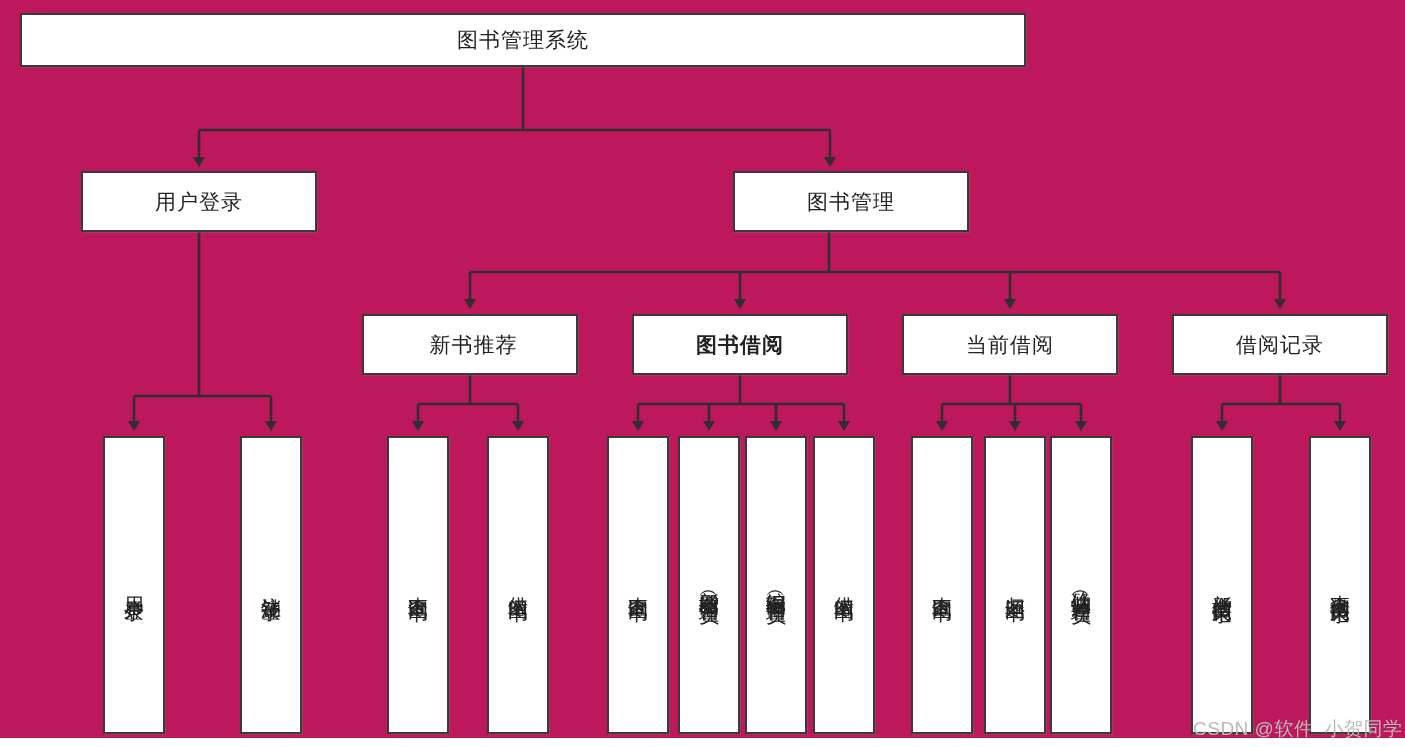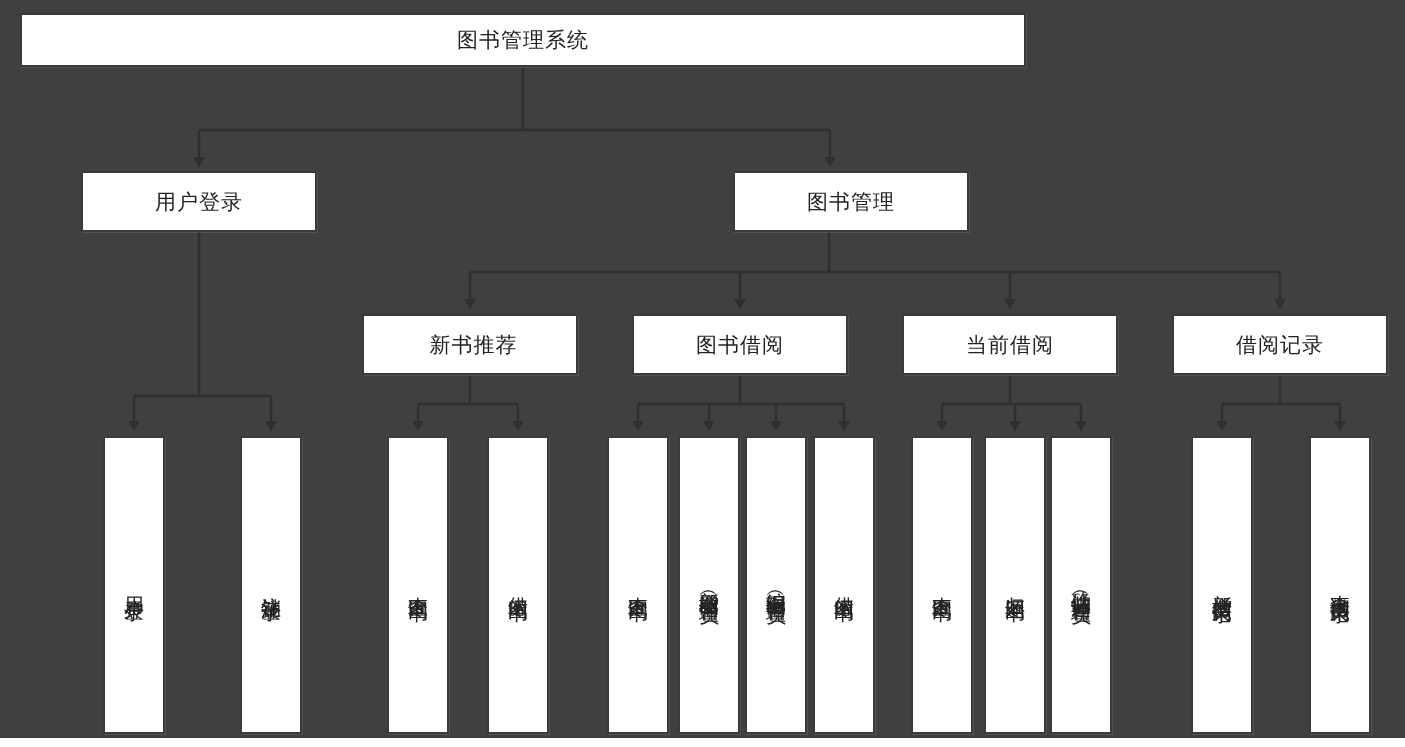--- a/index.html
+++ b/index.html
@@ -7,21 +7,21 @@
     padding: 0;
     background: #ffffff;
   }
   body {
     font-family: "Liberation Sans", "DejaVu Sans", sans-serif;
   }
   #canvas {
     position: relative;
     width: 1405px;
     height: 738px;
-    background: #404040;
+    background: #be185d;
     overflow: hidden;
   }
   svg.connectors {
     position: absolute;
     left: 0;
     top: 0;
     width: 1405px;
     height: 747px;
     pointer-events: none;
   }
@@ -123,21 +123,21 @@
       </div>
       <div class="node horizontal" style="left: 81px; top: 171px; width: 236px; height: 61px;">
         <span>用户登录</span>
       </div>
       <div class="node horizontal" style="left: 733px; top: 171px; width: 236px; height: 61px;">
         <span>图书管理</span>
       </div>
       <div class="node horizontal" style="left: 362px; top: 314px; width: 216px; height: 61px; padding-left: 7px;">
         <span>新书推荐</span>
       </div>
-      <div class="node horizontal" style="left: 632px; top: 314px; width: 216px; height: 61px;">
+      <div class="node horizontal" style="left: 632px; top: 314px; width: 216px; height: 61px; font-weight: bold;">
         <span>图书借阅</span>
       </div>
       <div class="node horizontal" style="left: 902px; top: 314px; width: 216px; height: 61px;">
         <span>当前借阅</span>
       </div>
       <div class="node horizontal" style="left: 1172px; top: 314px; width: 216px; height: 61px;">
         <span>借阅记录</span>
       </div>
       <div class="node vertical" style="left: 103px; top: 436px; width: 62px; height: 298px;">
         <span>用户登录</span>
@@ -173,14 +173,15 @@
         <span>确认归还（管理员）</span>
       </div>
       <div class="node vertical" style="left: 1191px; top: 436px; width: 62px; height: 298px;">
         <span>新增借阅记录</span>
       </div>
       <div class="node vertical" style="left: 1309px; top: 436px; width: 62px; height: 298px;">
         <span>查询借阅记录</span>
       </div>
     </div>
 
+  <div class="watermark" style="left: 1193px; top: 716px;">CSDN @软件_小贺同学</div>
 
 </div>
 
 </body></html>

